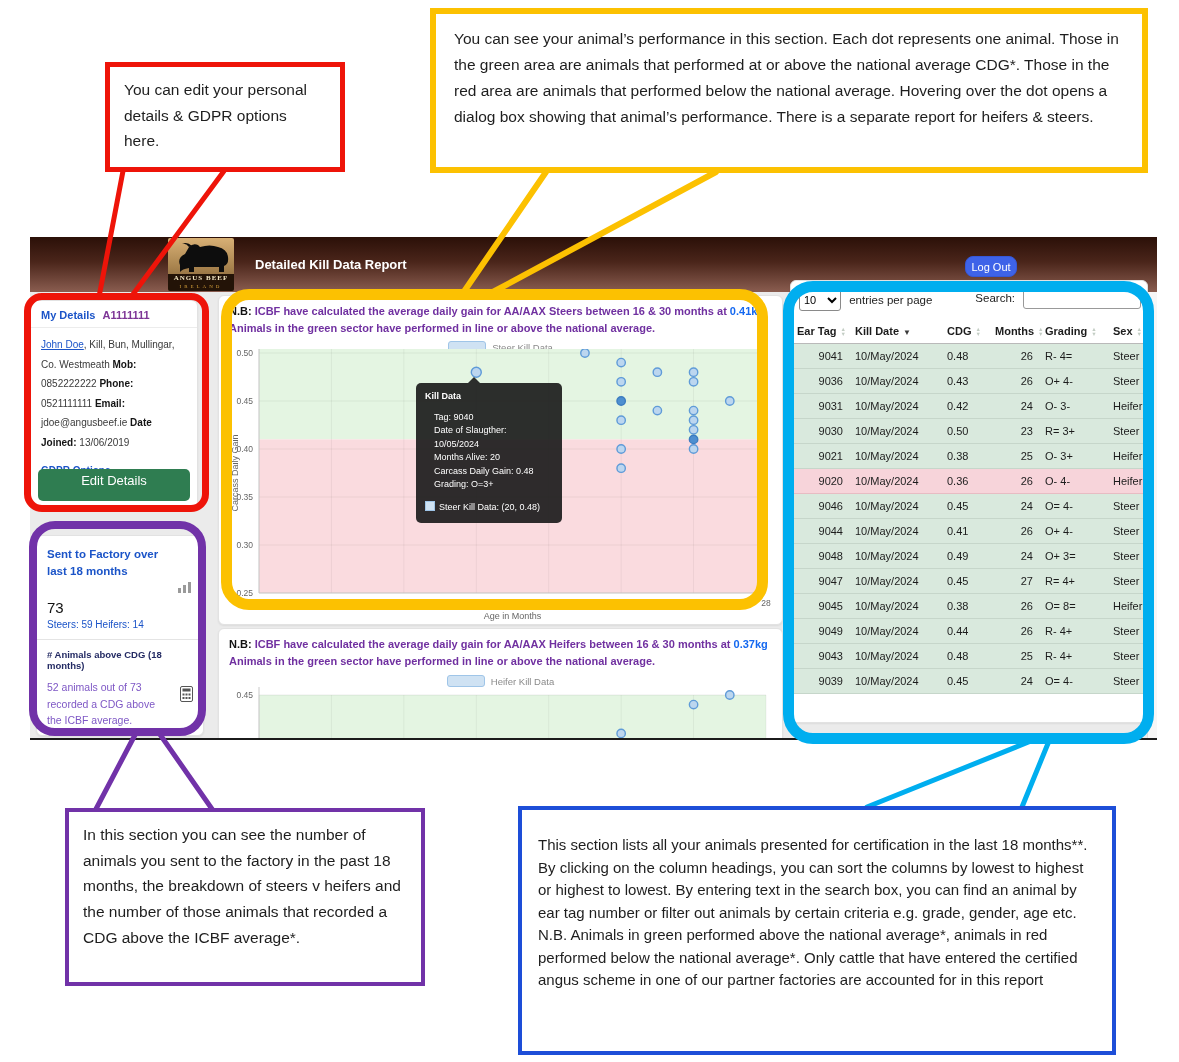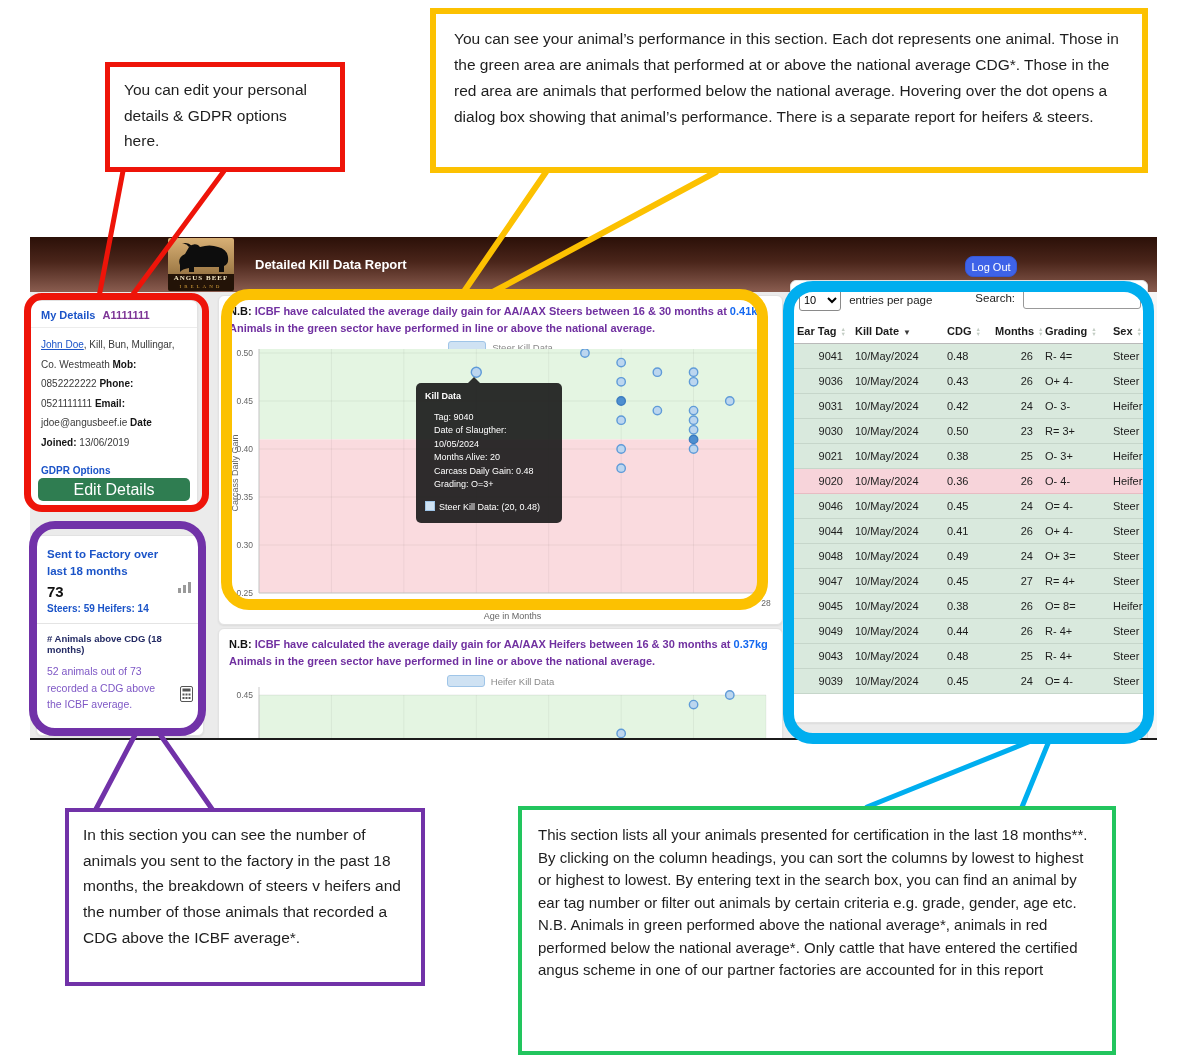--- a/index.html
+++ b/index.html
@@ -7,22 +7,22 @@
           font-family:"Liberation Sans",sans-serif;}
 
   
   .callout{position:absolute;background:#fff;color:#1e1e1e;z-index:6;box-sizing:border-box;}
   #callout-red{left:105px;top:62px;width:240px;height:110px;border:5px solid #ee1409;
                padding:10px 14px;font-size:15.5px;line-height:1.65;}
   #callout-yellow{left:430px;top:8px;width:718px;height:165px;border:6px solid #fcc101;
                padding:12px 18px;font-size:15.5px;line-height:1.67;}
   #callout-purple{left:65px;top:808px;width:360px;height:178px;border:4px solid #7132a8;
                padding:10px 14px;font-size:15.5px;line-height:1.66;}
-  #callout-blue{left:518px;top:806px;width:598px;height:249px;border:4px solid #22c55e;
-               padding:14px 16px;font-size:15px;line-height:1.5;}
+  #callout-blue{left:518px;top:806px;width:598px;height:249px;border:4px solid #1d4ed8;
+               padding:24px 16px;font-size:15px;line-height:1.5;}
 
   
   .outline{position:absolute;z-index:5;pointer-events:none;box-sizing:border-box;background:transparent;}
   #outline-red{left:24px;top:293px;width:185px;height:219px;border:7px solid #ee1409;border-radius:18px;}
   #outline-yellow{left:221px;top:289px;width:547px;height:321px;border:11px solid #fcc101;border-radius:28px;}
   #outline-purple{left:29px;top:521px;width:177px;height:215px;border:8px solid #7132a8;border-radius:26px;}
   #outline-blue{left:783px;top:281px;width:371px;height:463px;border:11px solid #00aeef;border-radius:30px;}
   #beaks{position:absolute;left:0;top:0;z-index:5;pointer-events:none;}
 
   
@@ -49,28 +49,28 @@
   #my-details .card-head{padding:8px 10px 6px;border-bottom:1px solid #ececec;font-size:11px;font-weight:bold;}
   #my-details .card-head .t{color:#1b54c8;}
   #my-details .card-head .id{color:#7d3596;margin-left:4px;}
   #my-details .body{padding:7px 10px 0;font-size:10px;color:#3a3a3a;line-height:1.95;}
   #my-details .name{color:#1b54c8;cursor:pointer;text-decoration:underline;}
   #my-details b{color:#141414;}
   #gdpr-title{color:#1b54c8;font-weight:bold;font-size:10px;margin:9px 0 2px;}
   #gdpr-options{font-size:10px;color:#bf3a2b;font-family:"Liberation Serif",serif;}
   .gdpr-item{margin-right:3px;}
   .gdpr-item b{color:#e02313;font-family:"Liberation Sans",sans-serif;}
-  #edit-details-btn{position:absolute;left:7px;bottom:7px;width:152px;height:23px;background:#2f7d51;
-        color:#fff;border-radius:5px;font-size:16px;text-align:center;line-height:23px;cursor:pointer;}
+  #edit-details-btn{position:absolute;left:7px;bottom:7px;width:152px;height:32px;background:#2f7d51;
+        color:#fff;border-radius:5px;font-size:13px;text-align:center;line-height:23px;cursor:pointer;}
 
   
   #factory-card{left:6px;top:298px;width:168px;height:201px;padding:10px 10px 0;}
   #factory-title{font-size:11.5px;font-weight:bold;color:#1b54c8;line-height:1.45;width:130px;}
-  #factory-total{font-size:15px;font-weight:bold;color:#111;margin-top:4px;}
-  #factory-split{font-size:10px;font-weight:bold;color:#1b54c8;margin-top:3px;}
+  #factory-total{font-size:15px;font-weight:normal;color:#111;margin-top:20px;}
+  #factory-split{font-size:10px;font-weight:normal;color:#1b54c8;margin-top:3px;}
   #factory-divider{height:1px;background:#e4e4e4;margin:9px -10px 0;}
   #factory-sub{font-size:9.5px;font-weight:bold;color:#232a63;margin-top:9px;}
   #factory-summary{font-size:10.5px;color:#7e57c5;line-height:1.55;margin-top:8px;width:112px;}
   .mini-icon{position:absolute;right:10px;}
 
   
   #steer-card{left:188px;top:58px;width:565px;height:330px;}
   #heifer-card{left:188px;top:391px;width:565px;height:118px;}
   .chart-head{padding:7px 10px 0;font-size:11px;font-weight:bold;line-height:1.55;}
   .chart-head .nb{color:#111;}

